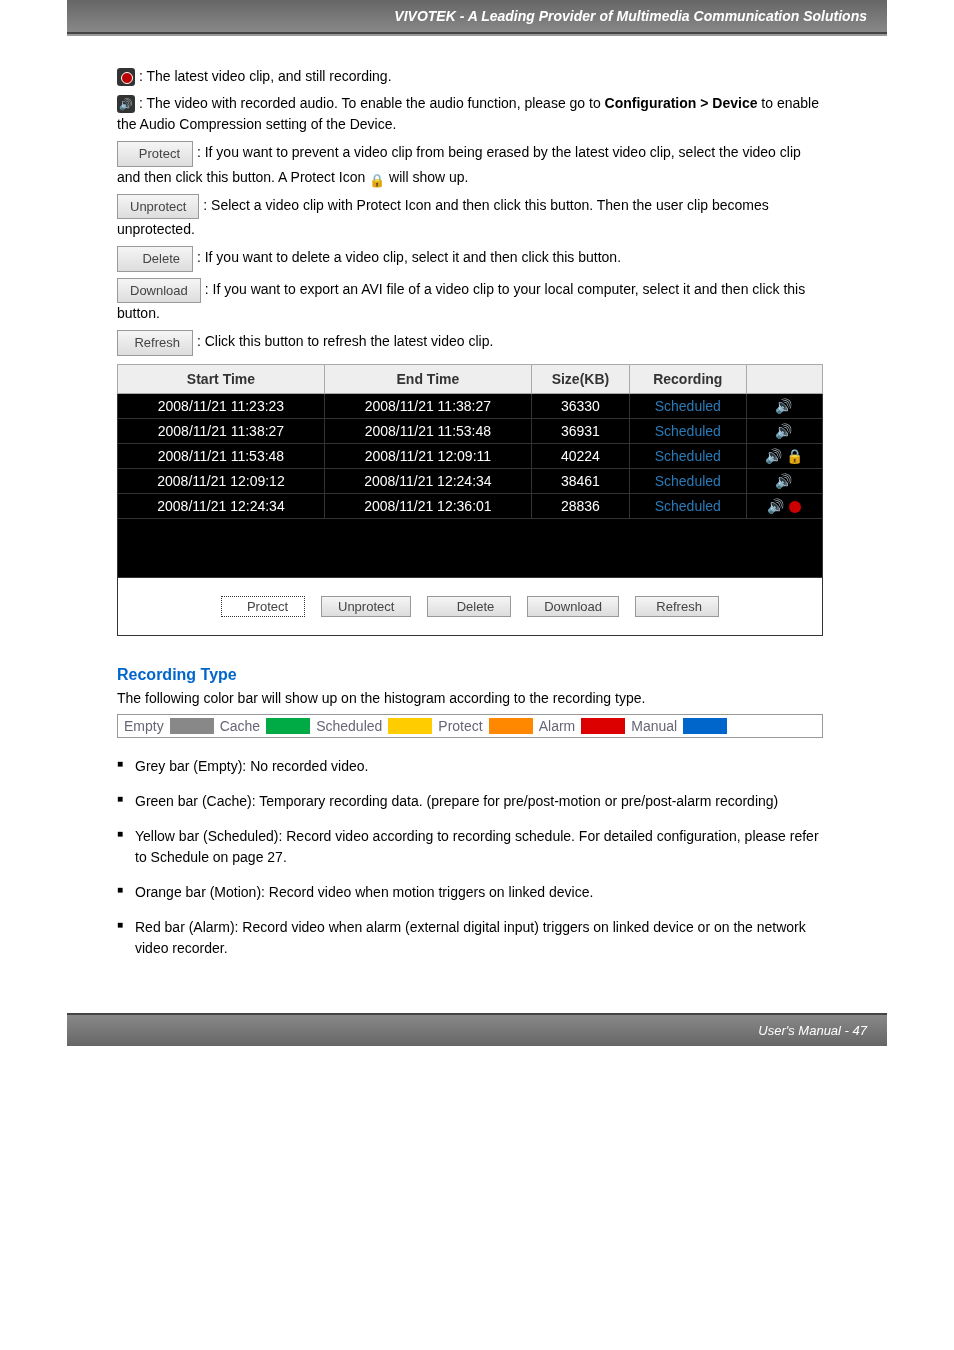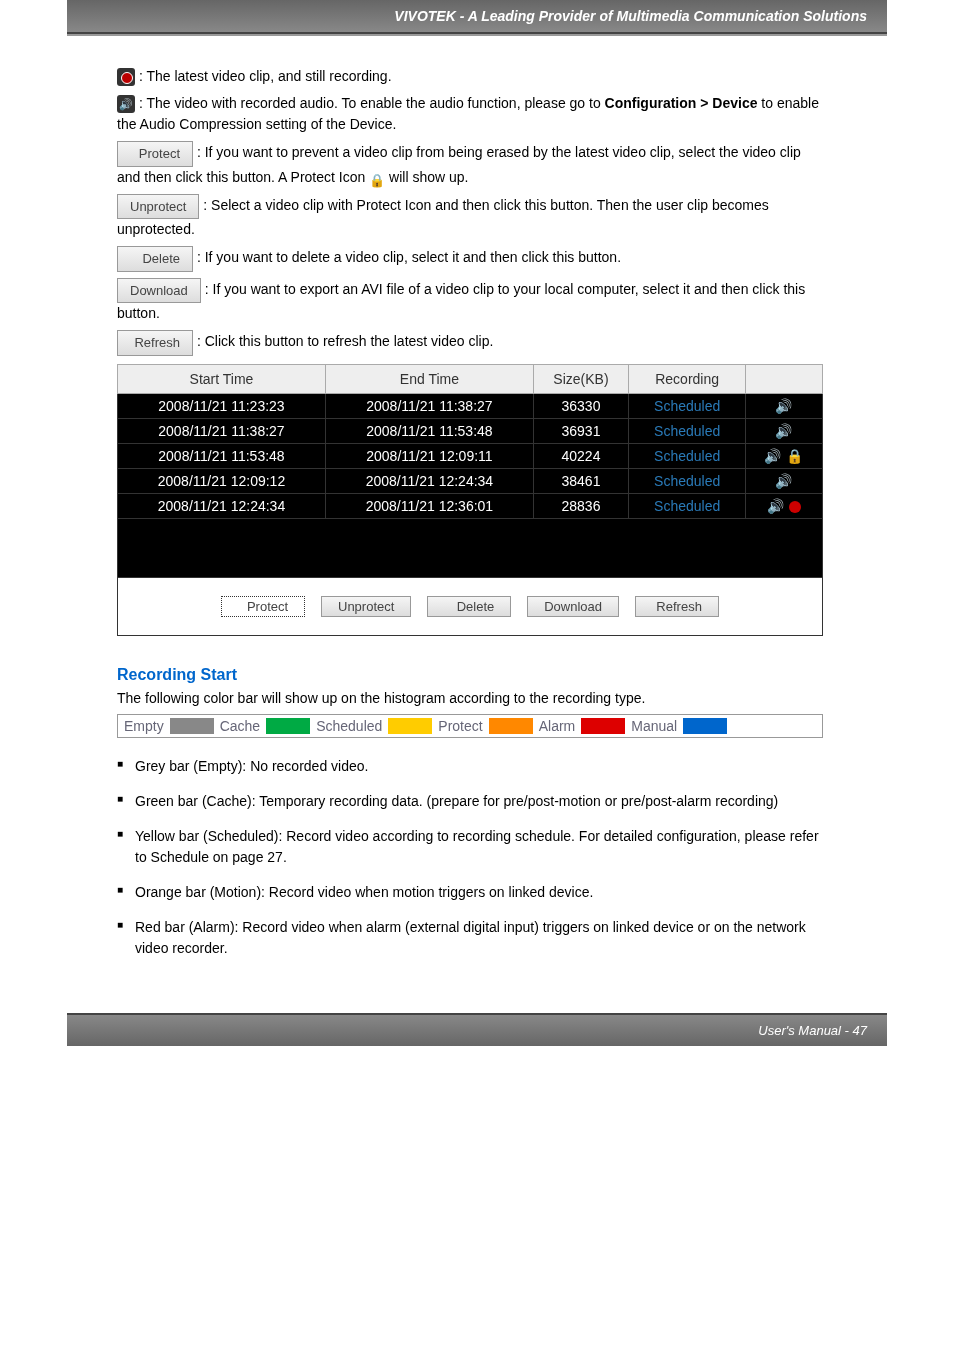--- a/index.html
+++ b/index.html
@@ -9,21 +9,21 @@
 .content{padding:0 64px 40px 50px}
 .icon-rec{display:inline-block;width:18px;height:18px;background:#333;border-radius:3px;position:relative;vertical-align:middle}
 .icon-rec:after{content:'';position:absolute;width:10px;height:10px;background:#b00;border-radius:50%;top:4px;left:4px;border:1px solid #fff}
 .icon-audio{display:inline-block;width:18px;height:18px;background:#333;border-radius:3px;position:relative;vertical-align:middle;color:#8cf}
 .icon-audio:before{content:'🔊';position:absolute;font-size:11px;top:1px;left:2px;color:#8cf}
 .icon-lock{display:inline-block;width:16px;height:16px;vertical-align:middle;color:#29f}
 .icon-lock:before{content:'🔒';font-size:13px}
 .btn{display:inline-block;background:linear-gradient(to bottom,#f5f5f5,#ddd);border:1px solid #999;padding:2px 12px;font-size:13px;color:#444;vertical-align:middle;min-width:50px;text-align:right}
 .para{margin:6px 0;line-height:1.5}
 table.vidtable{width:100%;border-collapse:collapse;border:1px solid #666;margin-top:8px}
-table.vidtable th{background:#eee;border:1px solid #aaa;padding:6px 4px;font-weight:normal;color:#333;font-size:14px}
+table.vidtable th{background:#eee;border:1px solid #aaa;padding:6px 4px;font-weight:bold;color:#333;font-size:14px}
 table.vidtable td{background:#000;color:#fff;border:1px solid #333;padding:4px 6px;text-align:center;font-size:14px}
 table.vidtable td.sched{color:#2a7ab8}
 td.iconcell{text-align:center}
 .spk{display:inline-block;color:#888}
 .spk:before{content:'🔊'}
 .spk.blue{color:#6cf}
 .lockb{color:#49f}
 .lockb:before{content:'🔒'}
 .recdot{display:inline-block;width:12px;height:12px;background:#c00;border-radius:50%;vertical-align:middle}
 .btnrow{background:#fff;padding:14px 0;text-align:center}
@@ -148,21 +148,21 @@
   <span class="btn">Unprotect</span>
   <span class="btn">Delete</span>
   <span class="btn">Download</span>
   <span class="btn">Refresh</span>
  </div>
 </td>
           </tr>
 </tfoot>
 </table>
 
-<h3 class="blue">Recording Start</h3>
+<h3 class="blue">Recording Type</h3>
 <div>The following color bar will show up on the histogram according to the recording type.</div>
 <div class="legend">
  <span>Empty</span>
         <span class="sw grey"></span>
  <span>Cache</span>
         <span class="sw green"></span>
  <span>Scheduled</span>
         <span class="sw yel"></span>
  <span>Protect</span>
         <span class="sw orange"></span>

